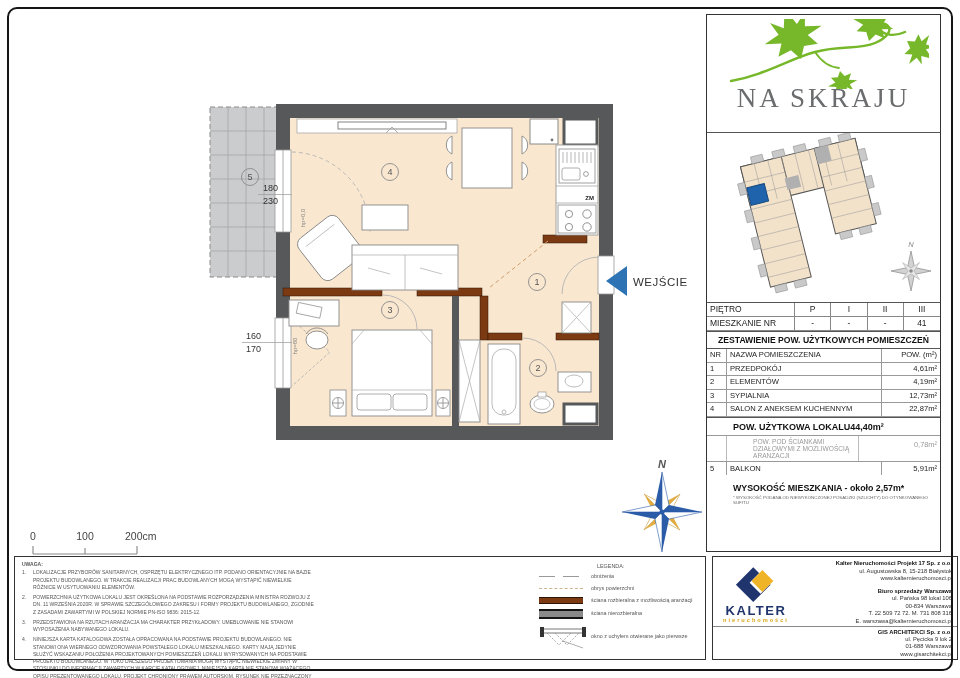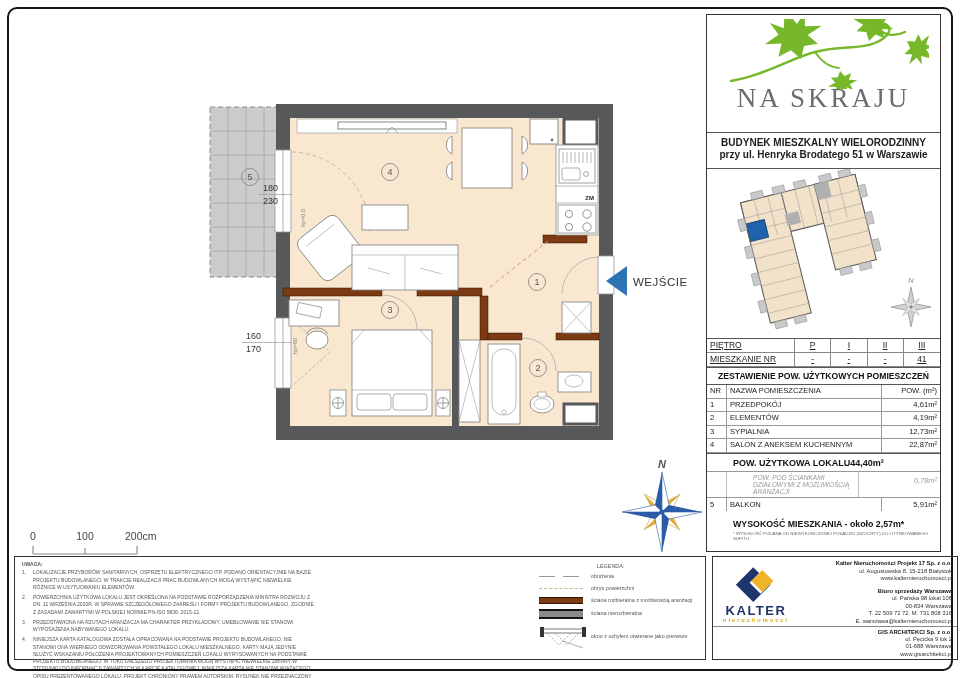--- a/index.html
+++ b/index.html
@@ -11,31 +11,31 @@
   
   .rpanel{position:absolute;left:706px;top:14px;width:235px;height:538px;border:1px solid #333;background:#fff;box-sizing:border-box;display:flex;flex-direction:column;}
   .sec{border-bottom:1px solid #555;box-sizing:border-box;}
   .logo-sec{height:118px;display:flex;flex-direction:column;align-items:center;justify-content:flex-start;padding-top:4px;}
   .brand{font-family:"Liberation Serif",serif;font-size:27px;color:#6b6c6e;letter-spacing:3px;margin-top:-6px;}
   .bld{height:36px;text-align:center;padding-top:4px;}
   .bld-1{font-size:10px;font-weight:700;color:#1c1c1c;}
   .bld-2{font-size:10px;font-weight:600;color:#1c1c1c;margin-top:1px;}
   .siteplan{height:170px;position:relative;}
   .ftable{display:grid;grid-template-columns:88px repeat(4,1fr);font-size:8.5px;color:#222;}
-  .ftable>div{border-bottom:1px solid #888;border-right:1px solid #888;padding:1px 3px;height:11px;line-height:11px;text-decoration:underline;}
+  .ftable>div{border-bottom:1px solid #888;border-right:1px solid #888;padding:1px 3px;height:11px;line-height:11px;}
   .ftable>div:nth-child(5n+1){text-align:left;}
   .ftable .c{text-align:center;}
   .ftable>div:nth-child(5n){border-right:none;}
   .zest-title{font-size:8.6px;font-weight:600;text-align:center;padding:3px 0;color:#111;}
   .atable{display:grid;grid-template-columns:20px 1fr 58px;font-size:7.6px;color:#222;}
   .atable>div{border-bottom:1px solid #999;border-right:1px solid #999;padding:1px 3px;height:10.5px;line-height:10.5px;}
   .atable>div:nth-child(3n){border-right:none;text-align:right;}
   .atable .hd{font-weight:400;}
   .totrow{display:flex;justify-content:flex-start;font-size:9px;font-weight:700;padding:4px 4px 3px 26px;color:#111;}
-  .partrow{display:grid;grid-template-columns:20px 1fr 58px;font-size:6.6px;color:#999;font-style:italic;border-bottom:1px solid #999;border-top:1px solid #999;gap:23px;}
+  .partrow{display:grid;grid-template-columns:20px 1fr 58px;font-size:6.6px;color:#999;border-bottom:1px solid #999;border-top:1px solid #999;gap:23px;}
   .partrow>div{padding:2px 3px;border-right:1px solid #bbb;}
   .partrow>div:last-child{border-right:none;text-align:right;font-size:7.4px;padding-top:4px;}
   .balrow{display:grid;grid-template-columns:20px 1fr 58px;font-size:7.6px;color:#222;}
   .balrow>div{padding:2px 3px;border-right:1px solid #999;}
   .balrow>div:last-child{border-right:none;text-align:right;}
   .hgt{padding:8px 6px 0 26px;}
   .hgt-main{font-size:8.8px;font-weight:700;color:#111;}
   .hgt-note{font-size:4.4px;color:#666;margin-top:2px;}
 
   
@@ -271,24 +271,20 @@
         <g fill="#76b82a">
           <polygon transform="translate(82,40) scale(2.3) rotate(-18)" points="0,0 -3,-5 -9,-4 -6,-9 -13,-11 -6,-13 -8,-19 -3,-15 0,-23 3,-15 8,-19 6,-13 13,-11 6,-9 9,-4 3,-5"></polygon>
           <polygon transform="translate(150,22) scale(1.6) rotate(14)" points="0,0 -3,-5 -9,-4 -6,-9 -13,-11 -6,-13 -8,-19 -3,-15 0,-23 3,-15 8,-19 6,-13 13,-11 6,-9 9,-4 3,-5"></polygon>
           <polygon transform="translate(188,22) scale(1.35) rotate(125)" points="0,0 -3,-5 -9,-4 -6,-9 -13,-11 -6,-13 -8,-19 -3,-15 0,-23 3,-15 8,-19 6,-13 13,-11 6,-9 9,-4 3,-5"></polygon>
           <polygon transform="translate(121,52) scale(1.15) rotate(168)" points="0,0 -3,-5 -9,-4 -6,-9 -13,-11 -6,-13 -8,-19 -3,-15 0,-23 3,-15 8,-19 6,-13 13,-11 6,-9 9,-4 3,-5"></polygon>
         </g>
       </svg>
       <div class="brand">NA SKRAJU</div>
     </div>
 
-    <div class="sec bld">
-      <div class="bld-1">BUDYNEK MIESZKALNY WIELORODZINNY</div>
-      <div class="bld-2">przy ul. Henryka Brodatego 51 w Warszawie</div>
-    </div>
 
     <div class="sec siteplan">
       <svg width="233" height="168" viewBox="0 0 233 168">
         <g transform="rotate(-14 105 85)">
           <g fill="#f3e2ca" stroke="#555" stroke-width="1">
             <rect x="48" y="18" width="118" height="40"></rect>
             <rect x="48" y="18" width="42" height="124"></rect>
             <rect x="124" y="18" width="42" height="88"></rect>
           </g>
           <g stroke="#9a9a9a" stroke-width="0.5" fill="none">

